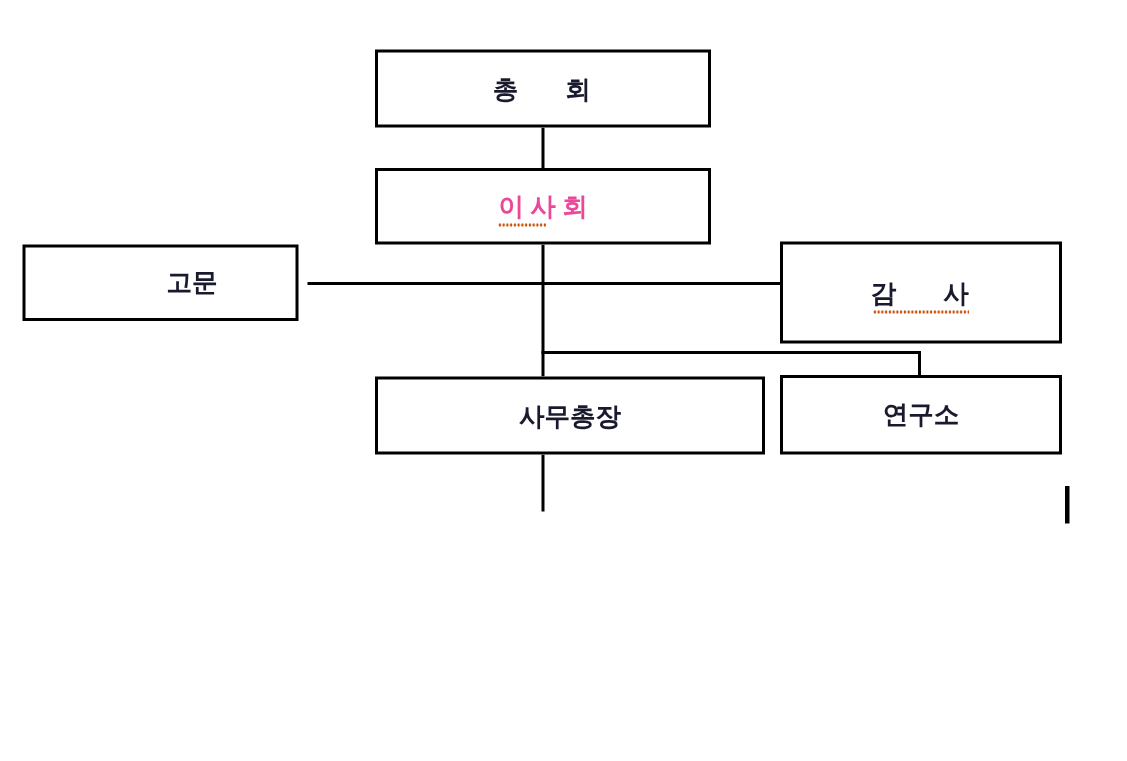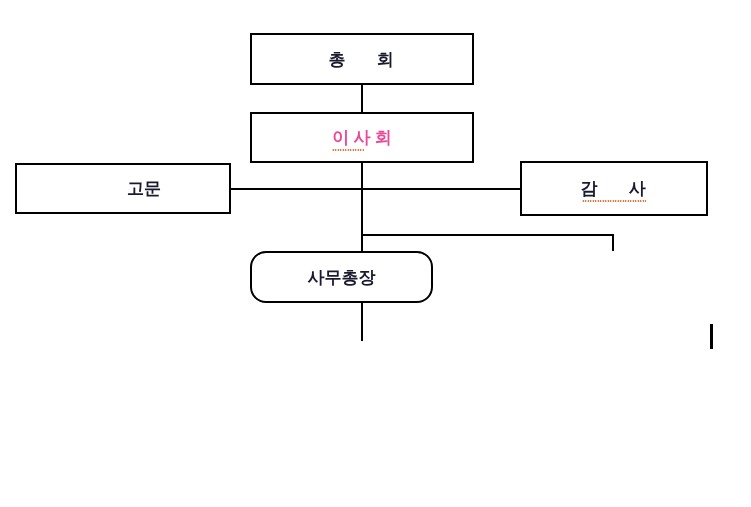--- a/index.html
+++ b/index.html
@@ -79,23 +79,26 @@
     <div class="connector" style="background: rgb(0, 0, 0); left: 361px; top: 188px; width: 159px; height: 2px;"></div>
     <div class="connector" style="background: rgb(0, 0, 0); left: 361px; top: 234px; width: 253px; height: 2px;"></div>
     <div class="connector" style="background: rgb(0, 0, 0); left: 612px; top: 234px; width: 2px; height: 17px;"></div>
     <div class="connector" style="background: rgb(0, 0, 0); left: 361px; top: 303px; width: 2px; height: 38px;"></div>
     <div class="node" style="left: 250px; top: 33px; width: 224px; height: 52px; border-color: rgb(0, 0, 0);">
       <span class="node-label wide-space" style="color: rgb(26, 26, 46);">총     회</span>
     </div>
     <div class="node" style="left: 250px; top: 112px; width: 224px; height: 51px; border-color: rgb(0, 0, 0);">
       <span class="node-label squiggle sq-left" style="color: #ec4899;">이 사 회</span>
     </div>
-    <div class="node" style="left: 15px; top: 163px; width: 216px; height: 51px; border-color: rgb(0, 0, 0); padding-left: 42px;">
+    <div class="node" style="left: 15px; top: 163px; width: 184px; height: 51px; border-color: rgb(0, 0, 0); padding-left: 42px;">
       <span class="node-label" style="color: rgb(26, 26, 46);">고문</span>
     </div>
-    <div class="node" style="left: 520px; top: 161px; width: 188px; height: 55px; border-color: rgb(0, 0, 0);">
+    <div class="node" style="left: 520px; top: 161px; width: 188px; height: 68px; border-color: rgb(0, 0, 0);">
       <span class="node-label wide-space squiggle sq-full" style="color: rgb(26, 26, 46);">감     사</span>
     </div>
-    <div class="node" style="left: 250px; top: 251px; width: 183px; height: 52px; border-color: rgb(0, 0, 0); border-radius: 16px;">
+    <div class="node" style="left: 250px; top: 251px; width: 260px; height: 52px; border-color: rgb(0, 0, 0);">
       <span class="node-label" style="color: rgb(26, 26, 46);">사무총장</span>
+    </div>
+    <div class="node" style="left: 520px; top: 250px; width: 188px; height: 53px; border-color: rgb(0, 0, 0);">
+      <span class="node-label" style="color: rgb(26, 26, 46);">연구소</span>
     </div>
     <div class="caret" style="left: 710px; top: 324px; width: 3px; height: 25px; background: rgb(0, 0, 0);"></div>
   </div>
 
 </body></html>

